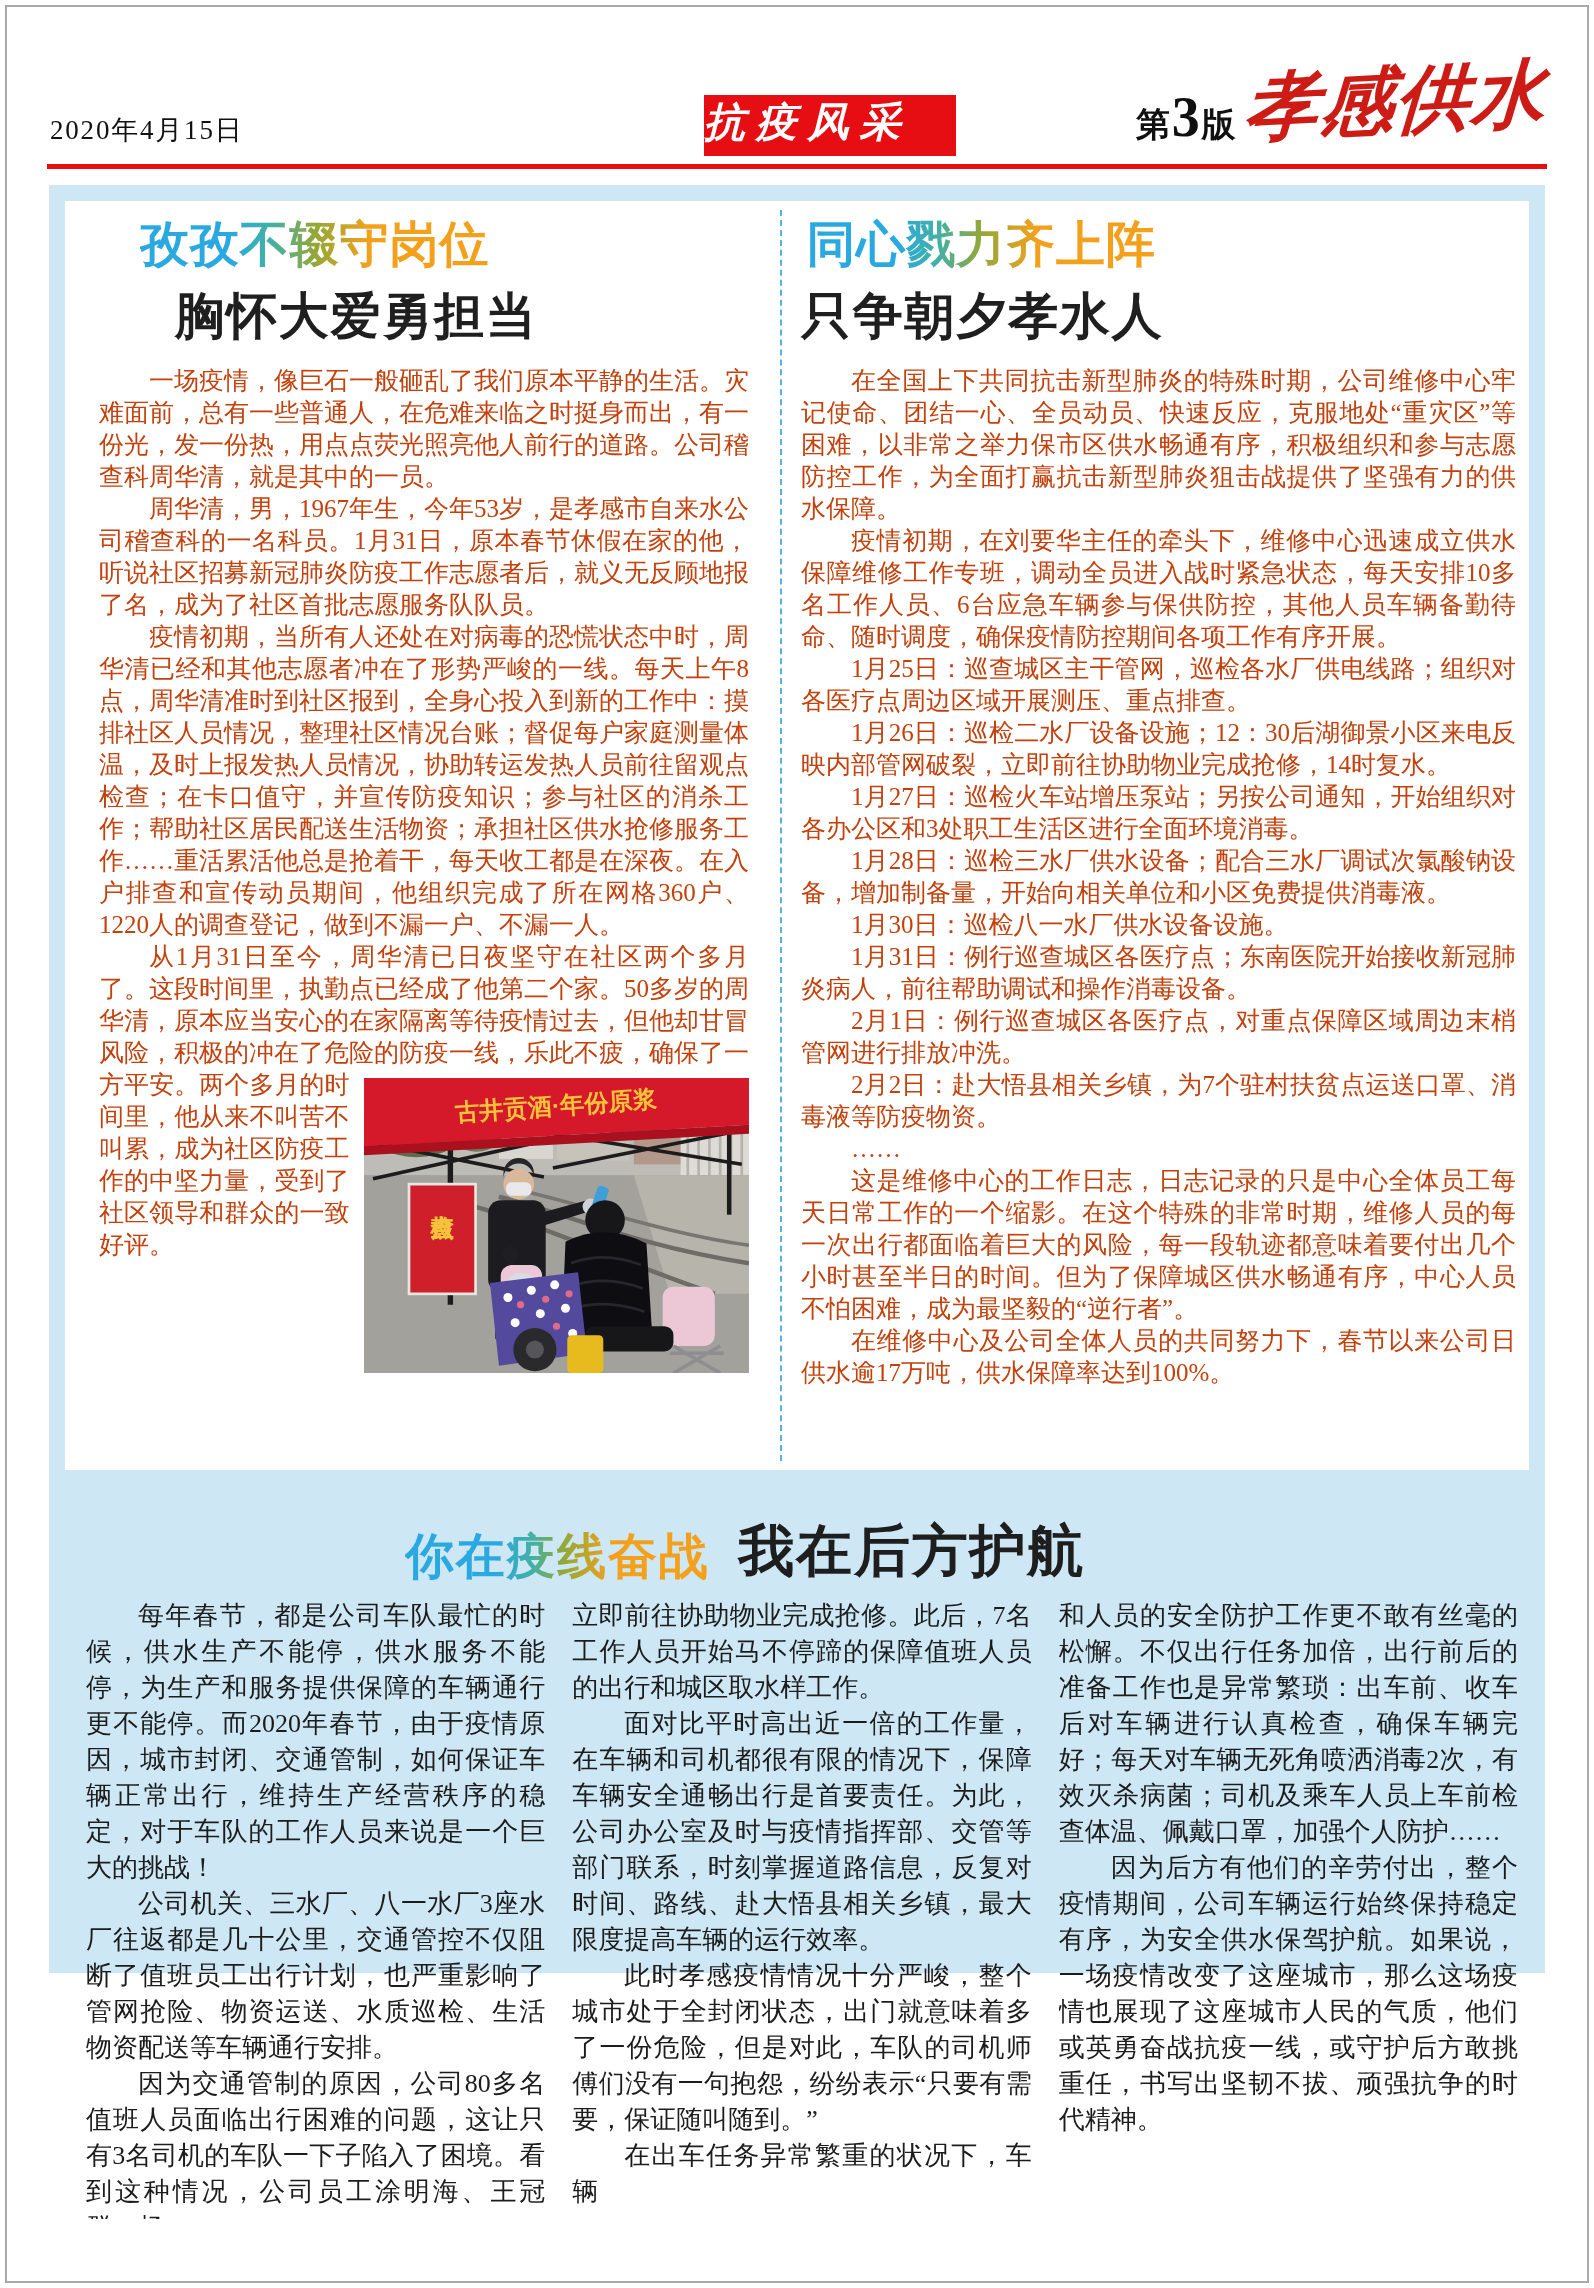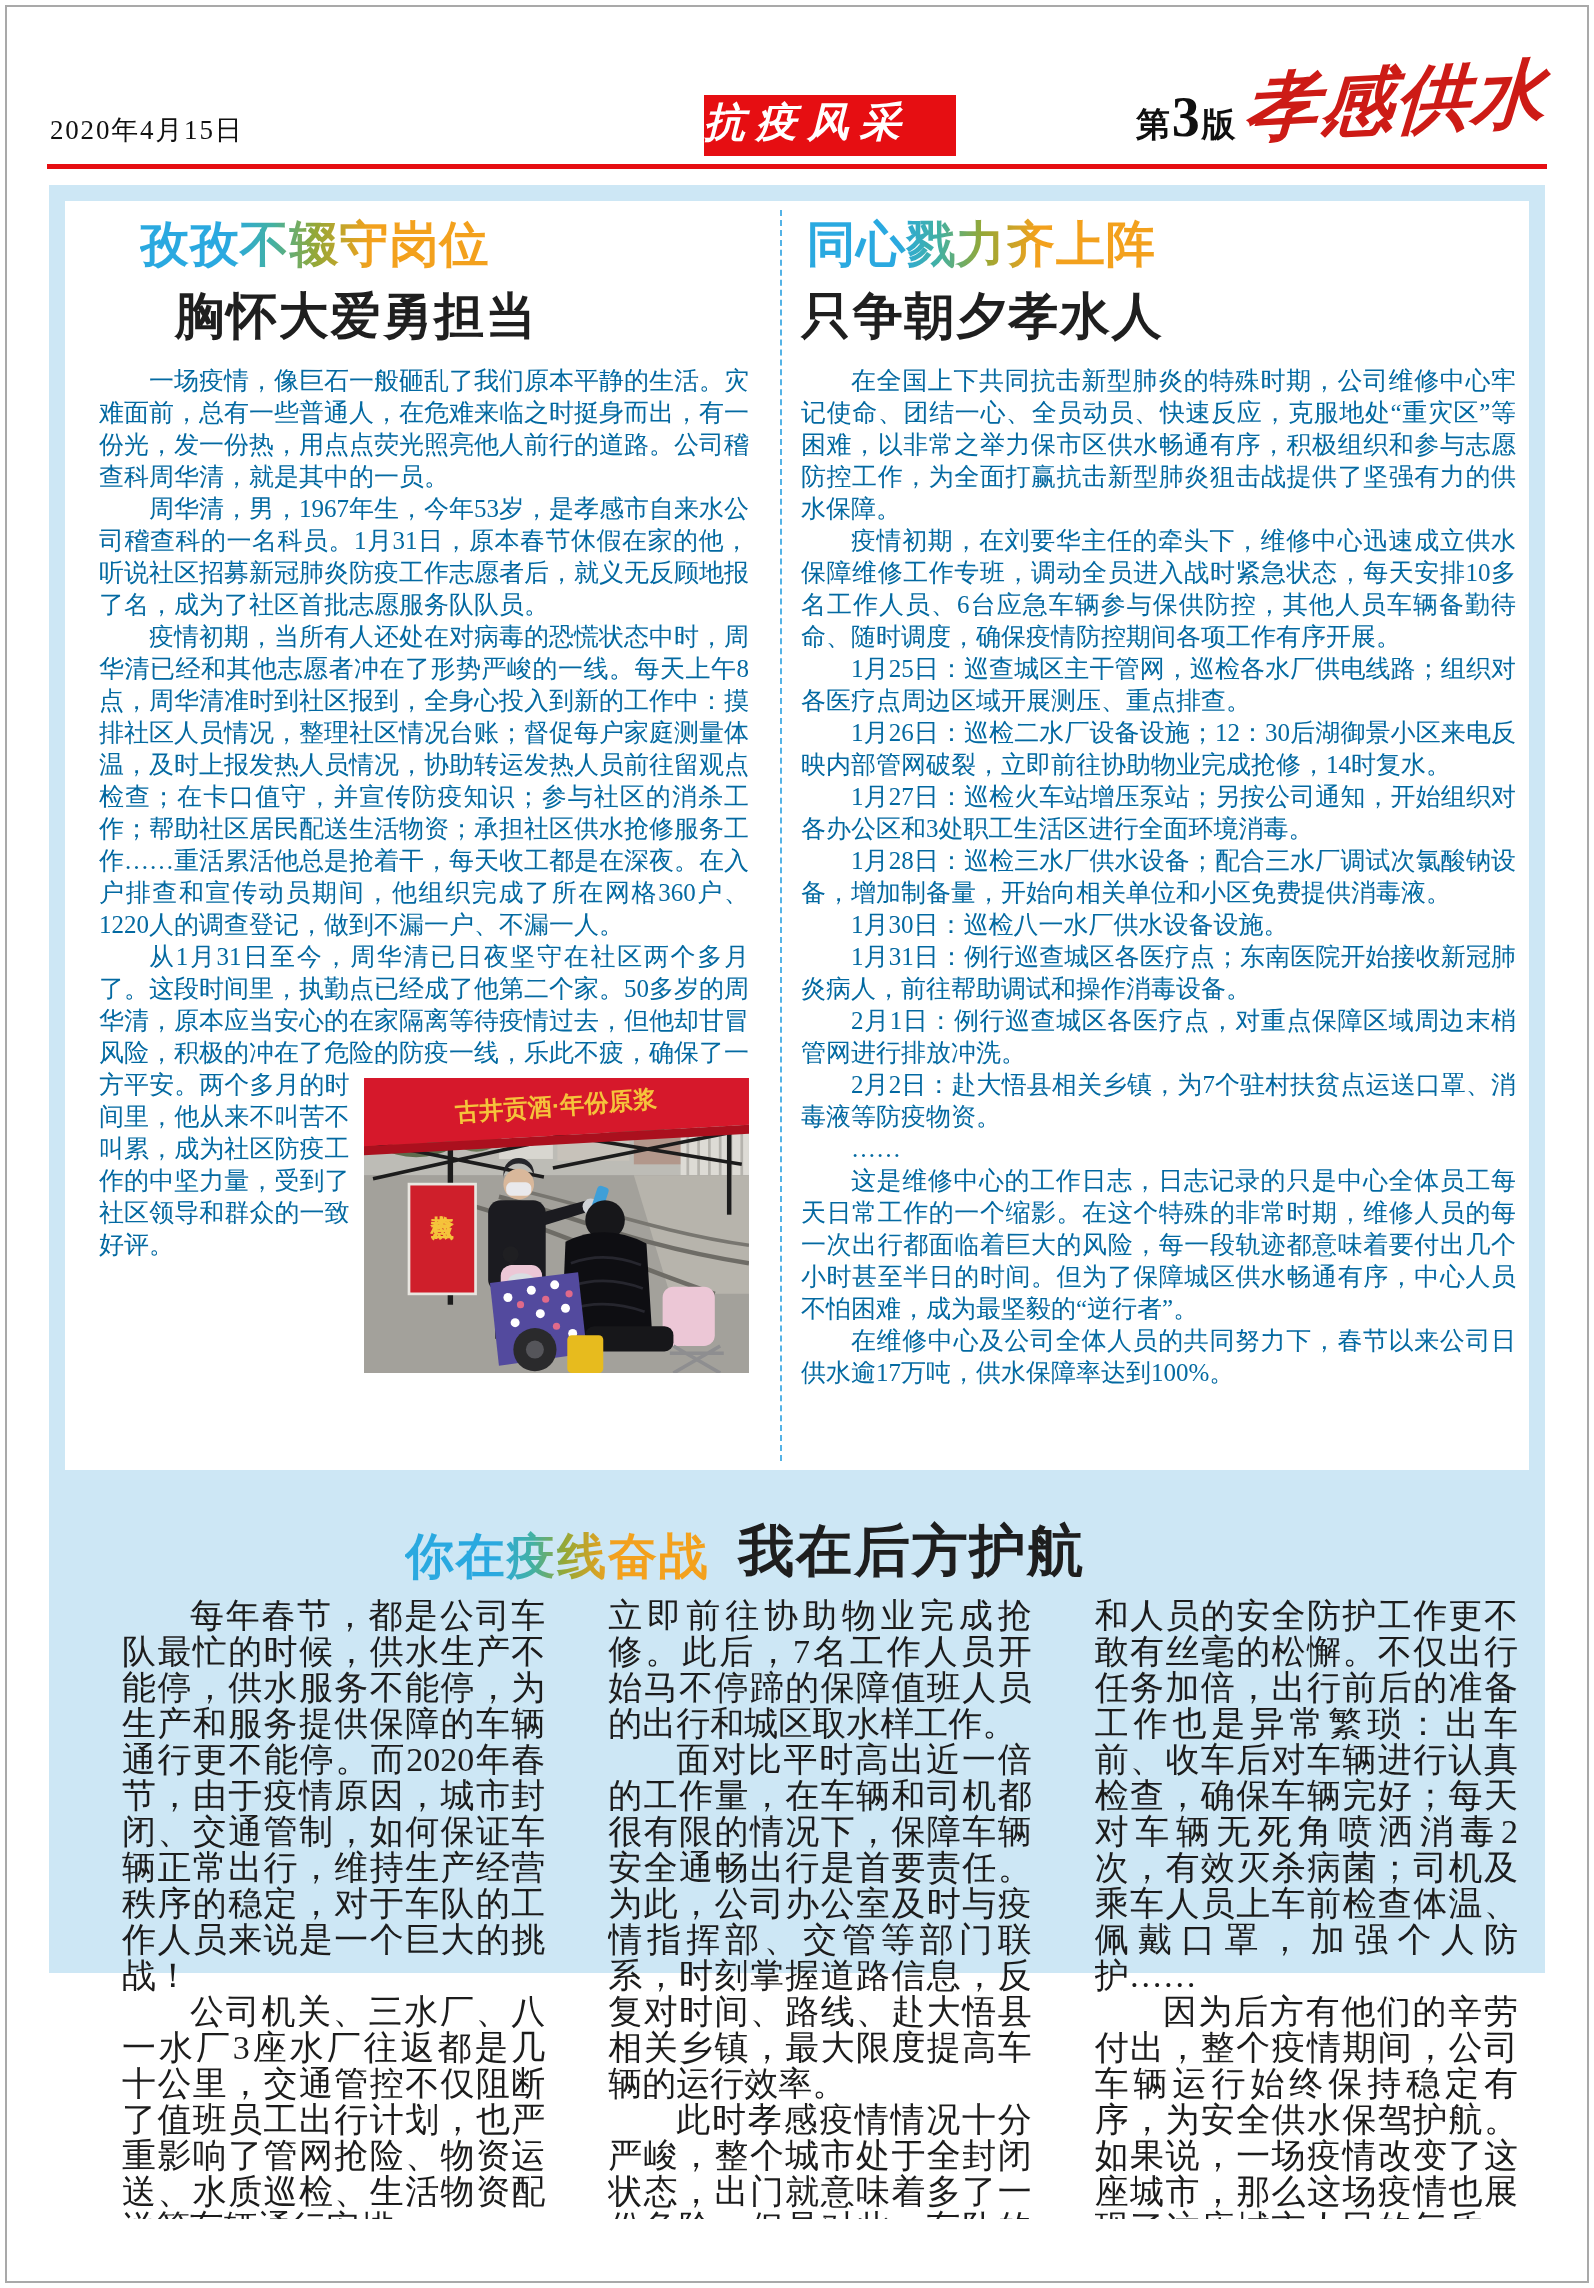--- a/index.html
+++ b/index.html
@@ -29,38 +29,38 @@
   .col-head.right{left:736px;top:10.8px;width:715px;}
   .grad-head{display:inline-block;font:900 49px "Liberation Sans",sans-serif;letter-spacing:0.9px;
              background:linear-gradient(90deg,#2aa9e0 0%,#2aa9e0 26%,#43b1a2 38%,#93a838 50%,#f3a11d 66%,#f3a11d 100%);
              -webkit-background-clip:text;background-clip:text;color:transparent;}
   .col-head.left .grad-head{margin-left:41px;}
   .col-head.right .grad-head{margin-left:5.4px;}
   .sub-head{font:900 50px "Liberation Serif",serif;color:#1f1f1f;letter-spacing:1.8px;margin-top:5.4px;text-align:left;}
   .col-head.left .sub-head{padding-left:76px;}
   .col-head.right .sub-head{padding-right:63px;}
 
-  .body{position:absolute;top:164px;font-size:25px;line-height:32px;text-align:justify;color:#0369a1;}
+  .body{position:absolute;top:164px;font-size:25px;line-height:32px;text-align:justify;color:#c2410c;}
   .left-body{left:34px;width:650px;}
   .right-body{left:736px;width:715px;}
   .para{margin:0;text-indent:2em;}
   .no-indent{text-indent:0;}
 
   .photo{float:right;width:385px;height:295px;margin:9px 0 5.4px 14.4px;text-indent:0;}
   .photo svg{display:block;}
 
   
   .bottom-head{position:absolute;left:-52px;top:1329px;width:100%;text-align:center;white-space:nowrap;}
   .bh-colored{display:inline-block;font:900 49px "Liberation Sans",sans-serif;letter-spacing:1.8px;
               background:linear-gradient(90deg,#2aa9e0 0%,#2aa9e0 30%,#43b1a2 42%,#93a838 52%,#f3a11d 68%,#f3a11d 100%);
               -webkit-background-clip:text;background-clip:text;color:transparent;vertical-align:bottom;}
   .bh-black{display:inline-block;font:900 56px "Liberation Serif",serif;color:#1e1e1e;margin-left:25px;
             letter-spacing:1.8px;vertical-align:bottom;}
   .bottom-cols{position:absolute;left:37px;right:27px;top:1413px;height:621px;display:flex;gap:27px;}
-  .bcol{flex:1;font-size:34px;line-height:36px;text-align:justify;color:#1c1c1c;overflow:hidden;margin-left:36px;}
+  .bcol{flex:1;font-size:26px;line-height:36px;text-align:justify;color:#1c1c1c;overflow:hidden;}
 </style>
 </head>
 <body>
 
 <div class="page">
   <div class="page-frame"></div>
 
   <div class="issue-date">2020年4月15日</div>
   <div class="badge">
     <span>抗疫风采</span>

